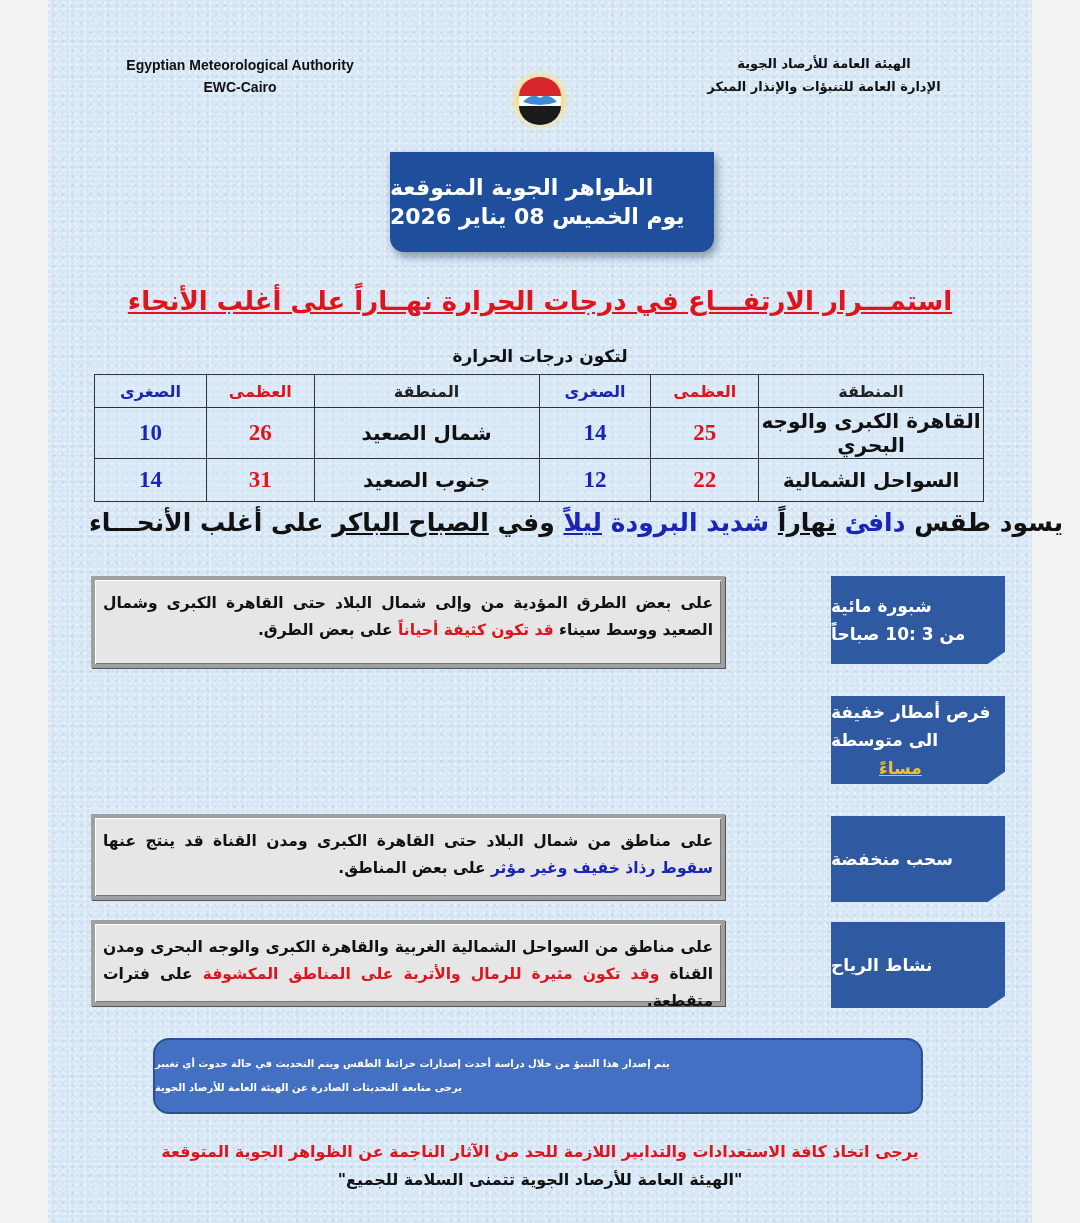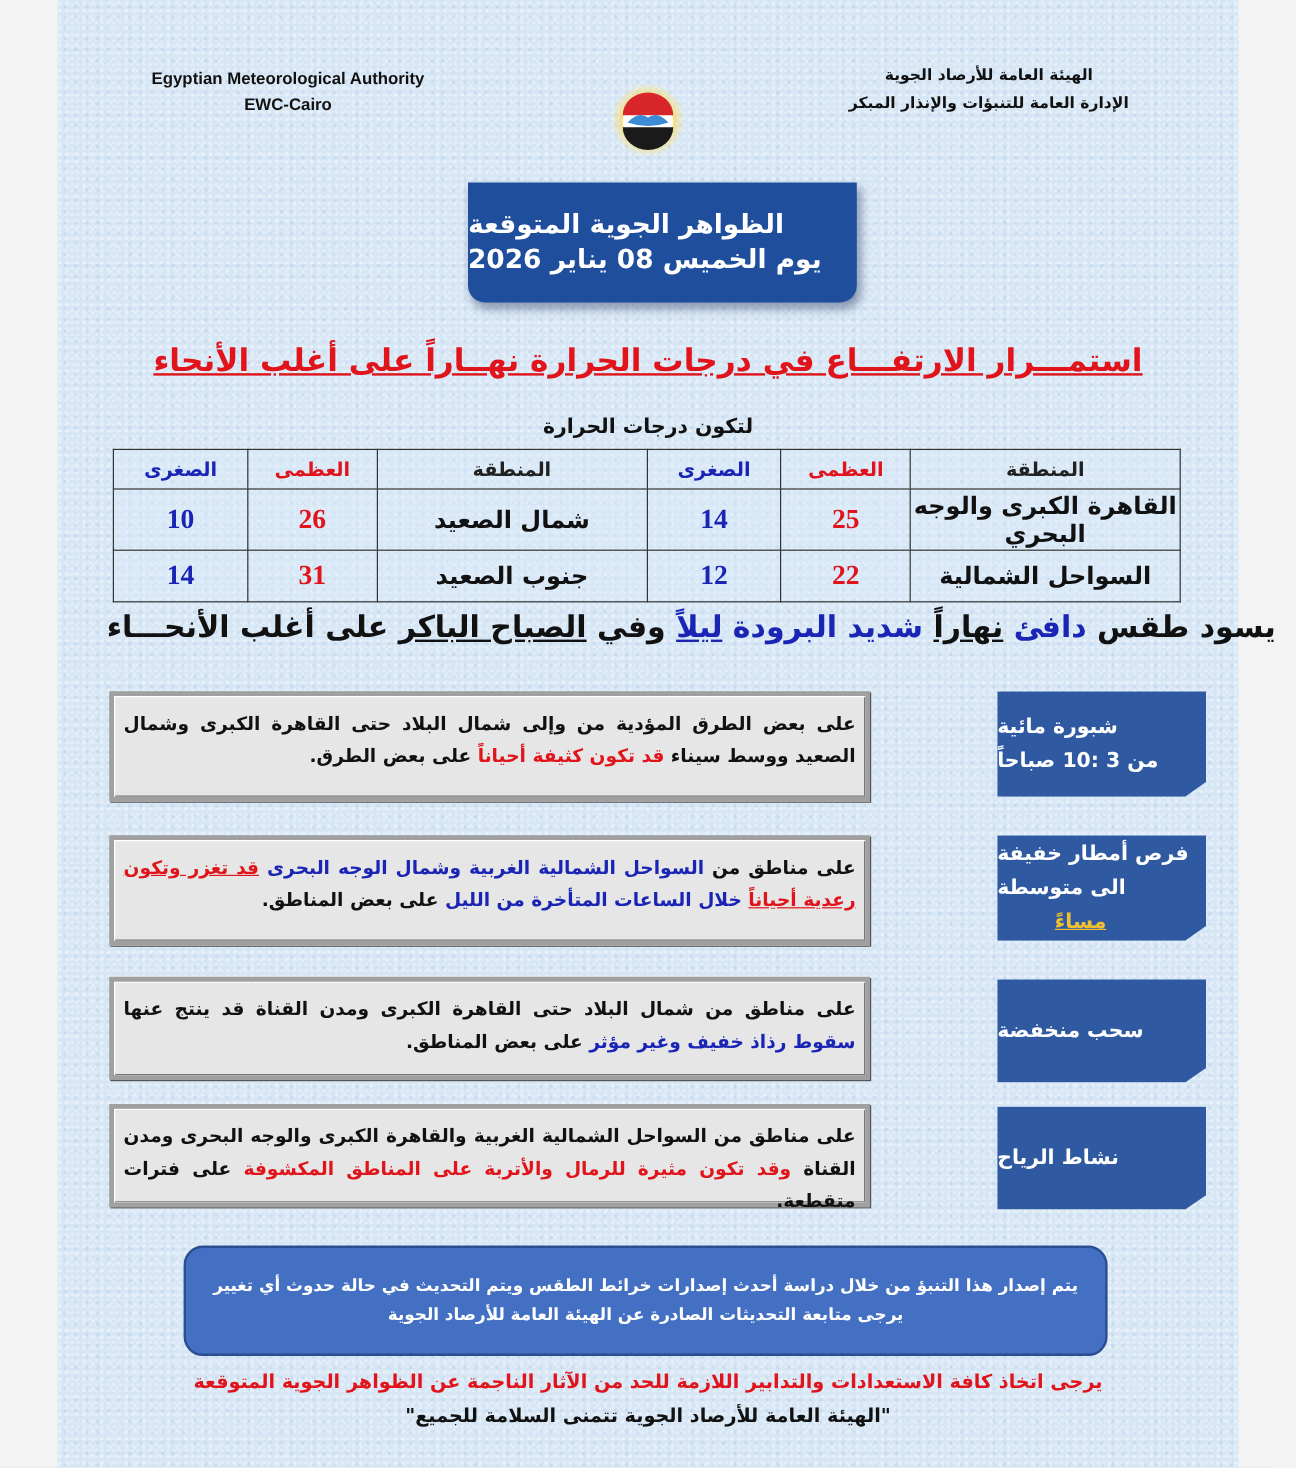--- a/index.html
+++ b/index.html
@@ -81,24 +81,24 @@
       display: flex; flex-direction: column; justify-content: center;
       clip-path: polygon(0 0, 100% 0, 100% 86%, 90% 100%, 0 100%);
     }
     .t-red { color: #e0141a; }
     .t-blue { color: #1a25b5; }
     .t-under { text-decoration: underline; }
     .t-yellow { color: #f0c030; text-decoration: underline; margin-left: 48px; }
 
     
     .notice {
-      left: 105px; top: 1038px; width: 770px; height: 92px;
+      left: 105px; top: 1038px; width: 770px; height: 76px;
       background: #4370c2; border: 2px solid #2a4e92; border-radius: 16px;
-      color: #fff; font-weight: bold; text-align: center; direction: rtl;
-      font-size: 14px; line-height: 24px;
+      color: #fff; font-weight: bold; text-align: left; direction: rtl;
+      font-size: 10px; line-height: 24px;
       display: flex; flex-direction: column; justify-content: center;
       box-sizing: border-box;
     }
     .footer-red { left: 0; top: 1142px; width: 984px; text-align: center; direction: rtl; font-size: 16px; font-weight: bold; color: #e0141a; }
     .footer-black { left: 0; top: 1170px; width: 984px; text-align: center; direction: rtl; font-size: 16px; font-weight: bold; color: #111; }
   </style>
 </head>
 <body>
 
 <div class="page">
@@ -175,23 +175,20 @@
     <div>من 3 :10 صباحاً</div>
   </div>
   <div class="desc" style="top:576px;height:92px;">
     <span>على بعض الطرق المؤدية من وإلى شمال البلاد حتى القاهرة الكبرى وشمال الصعيد ووسط سيناء </span><span class="t-red">قد تكون كثيفة أحياناً</span><span> على بعض الطرق.</span>
   </div>
 
   <div class="tag" style="top:696px;height:88px;">
     <div>فرص أمطار خفيفة</div>
     <div><span>الى متوسطة </span><span class="t-yellow">مساءً</span></div>
   </div>
-  <div class="desc" style="top:696px;height:92px;">
-    <span>على مناطق من </span><span class="t-blue">السواحل الشمالية الغربية وشمال الوجه البحرى</span><span>  </span><span class="t-red t-under">قد تغزر وتكون رعدية أحياناً</span><span> </span><span class="t-blue">خلال الساعات المتأخرة من الليل</span><span> على بعض المناطق.</span>
-  </div>
 
   <div class="tag" style="top:816px;height:86px;">
     <div>سحب منخفضة</div>
   </div>
   <div class="desc" style="top:814px;height:86px;">
     <span>على مناطق من شمال البلاد حتى القاهرة الكبرى ومدن القناة قد ينتج عنها </span><span class="t-blue">سقوط رذاذ خفيف وغير مؤثر</span><span> على بعض المناطق.</span>
   </div>
 
   <div class="tag" style="top:922px;height:86px;">
     <div>نشاط الرياح</div>

